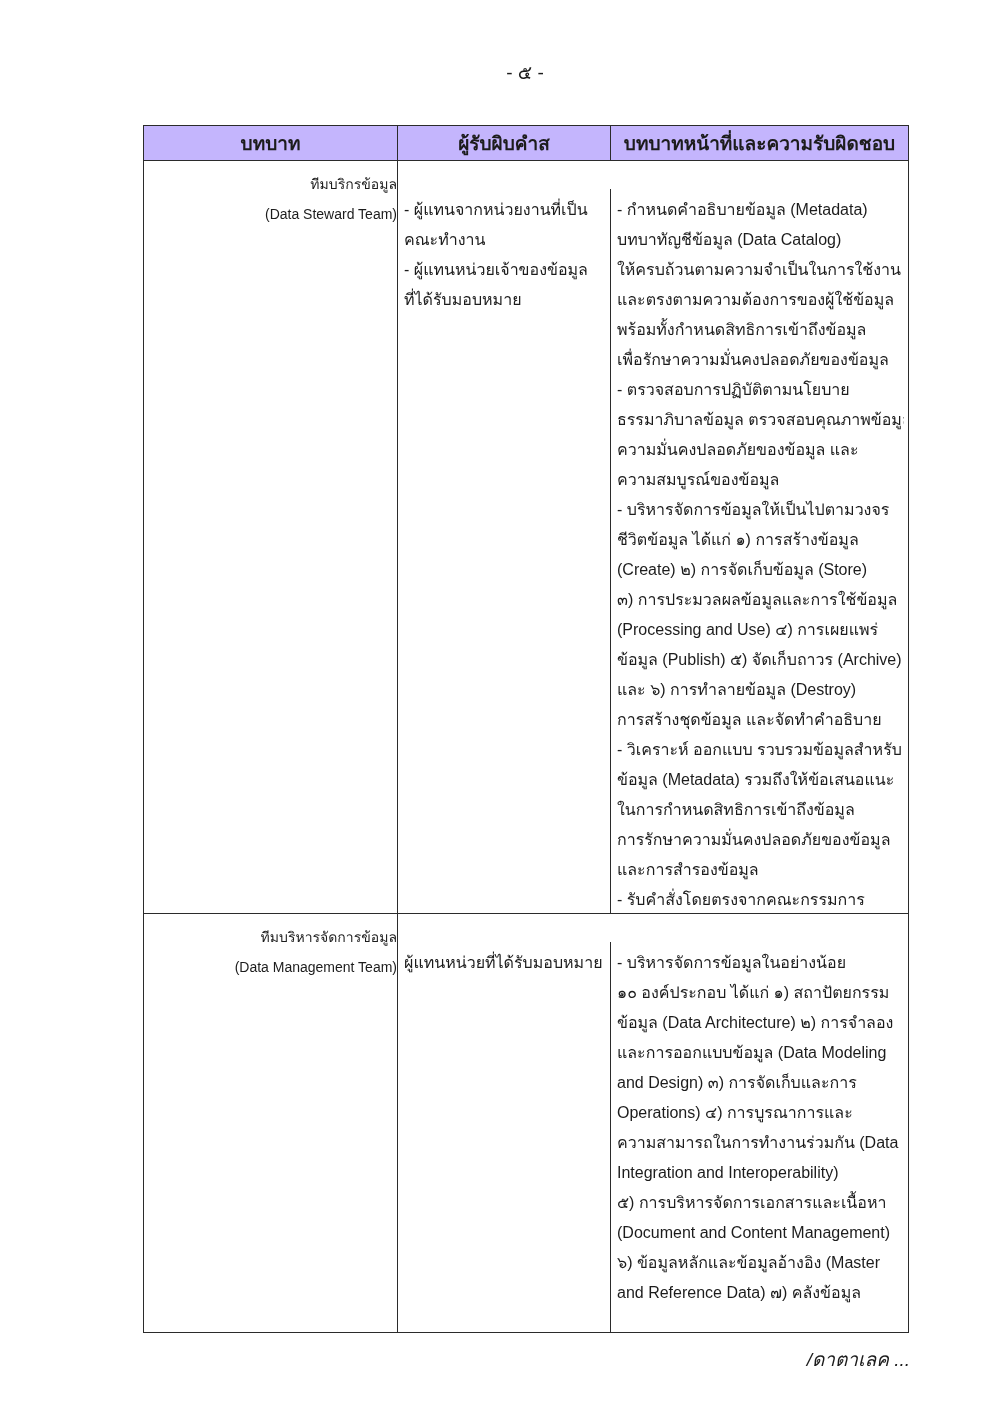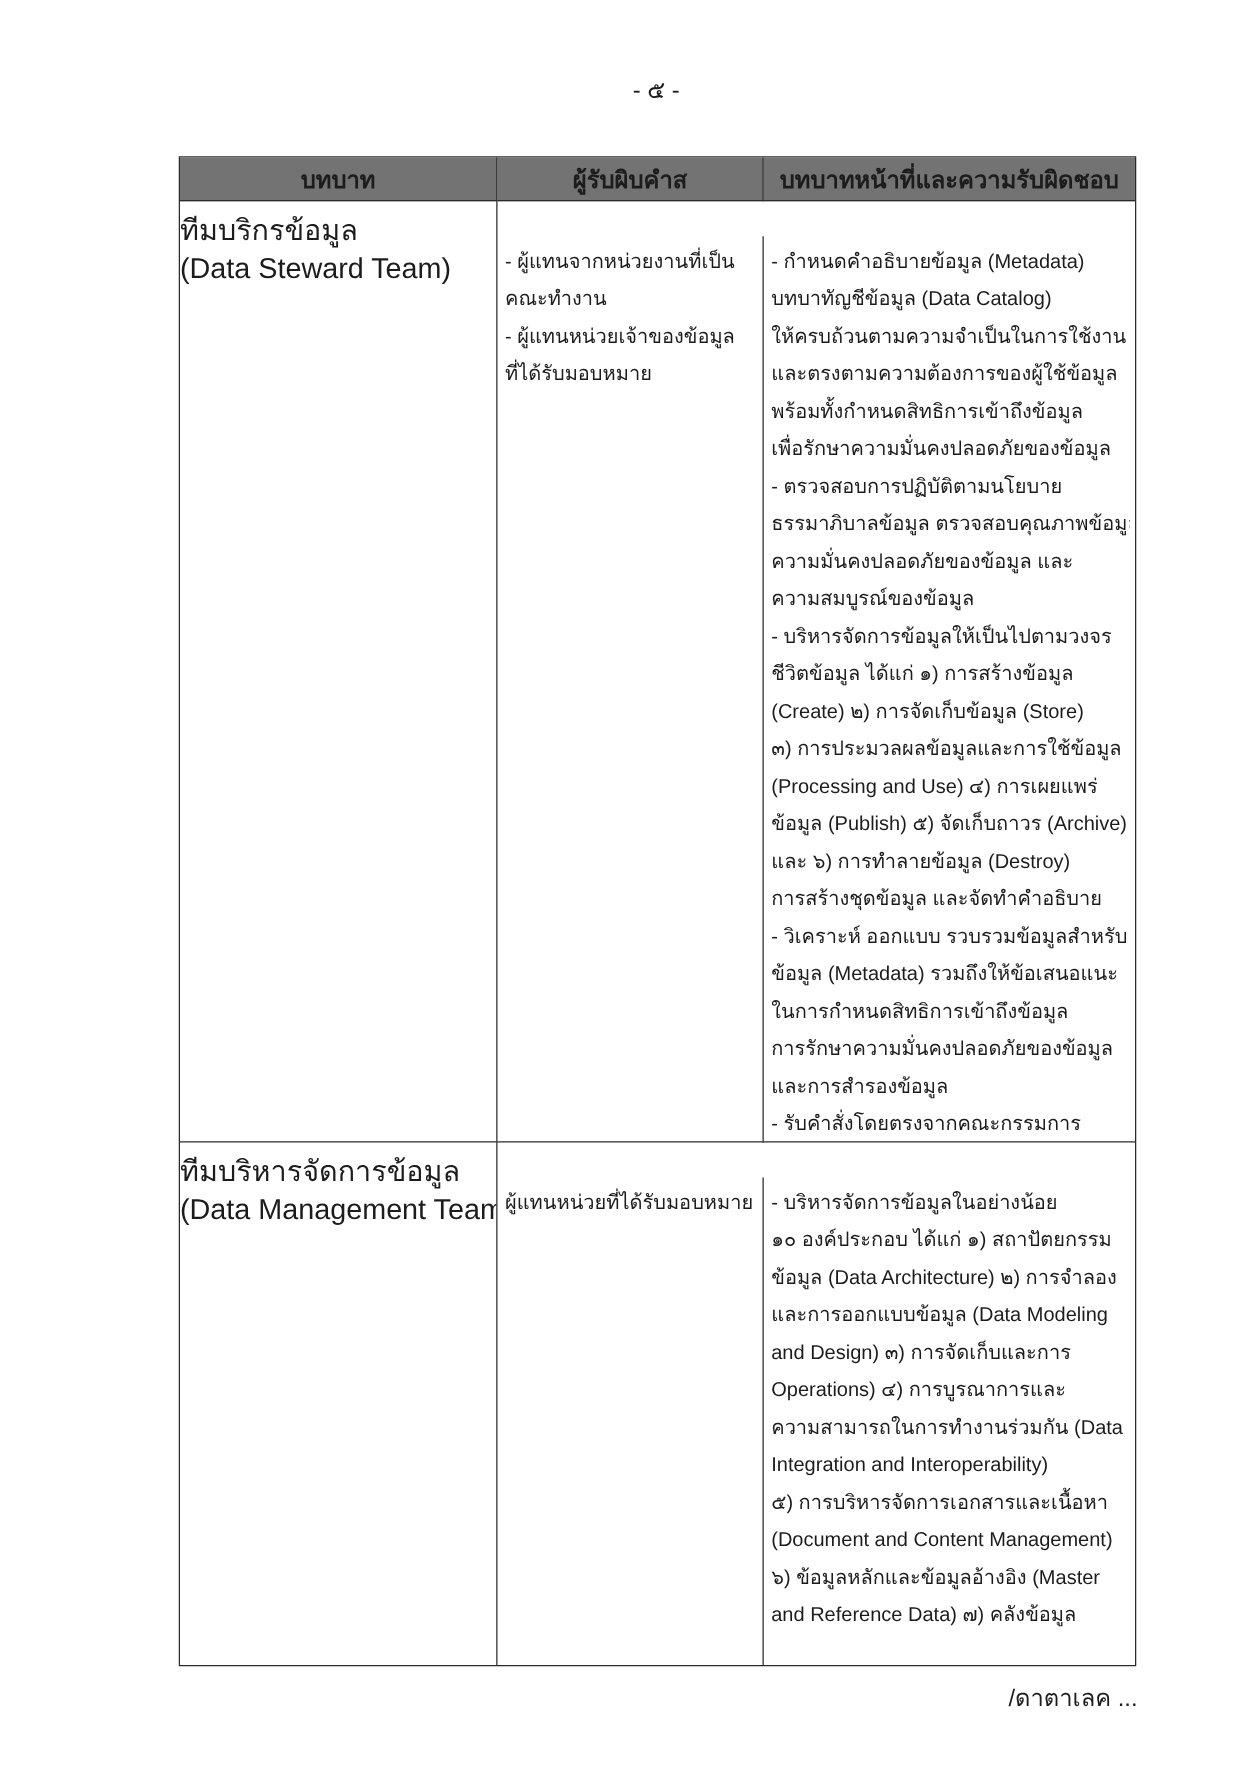--- a/index.html
+++ b/index.html
@@ -38,31 +38,31 @@
   }
   .cell {
     border-right: 1px solid #2b2b2b;
     border-bottom: 1px solid #2b2b2b;
     box-sizing: border-box;
     overflow: hidden;
   }
   .cell.last-col { border-right: none; }
   .cell.last-row { border-bottom: none; }
   .hcell {
-    background: #737373;
+    background: #c4b5fd;
     display: flex;
     align-items: center;
     justify-content: center;
     font-weight: bold;
     font-size: 19px;
   }
   .role-cell {
-    text-align: left;
+    text-align: right;
     padding-top: 8px;
-    font-size: 23px;
+    font-size: 14px;
   }
   .role-cell .rline {
     height: 30px;
     line-height: 30px;
     white-space: nowrap;
     overflow: hidden;
   }
   .lines-cell {
     padding: 6px 4px 0 6px;
     font-size: 16px;
@@ -76,20 +76,21 @@
   }
   .footer-mark {
     position: absolute;
     left: 143px;
     top: 1345px;
     width: 767px;
     height: 30px;
     line-height: 30px;
     text-align: right;
     font-size: 19px;
+    font-style: italic;
   }
 </style>
 </head>
 <body>
 
 <div class="page">
 
   <div class="page-number">- ๕ -</div>
 
   <div class="doc-table">

